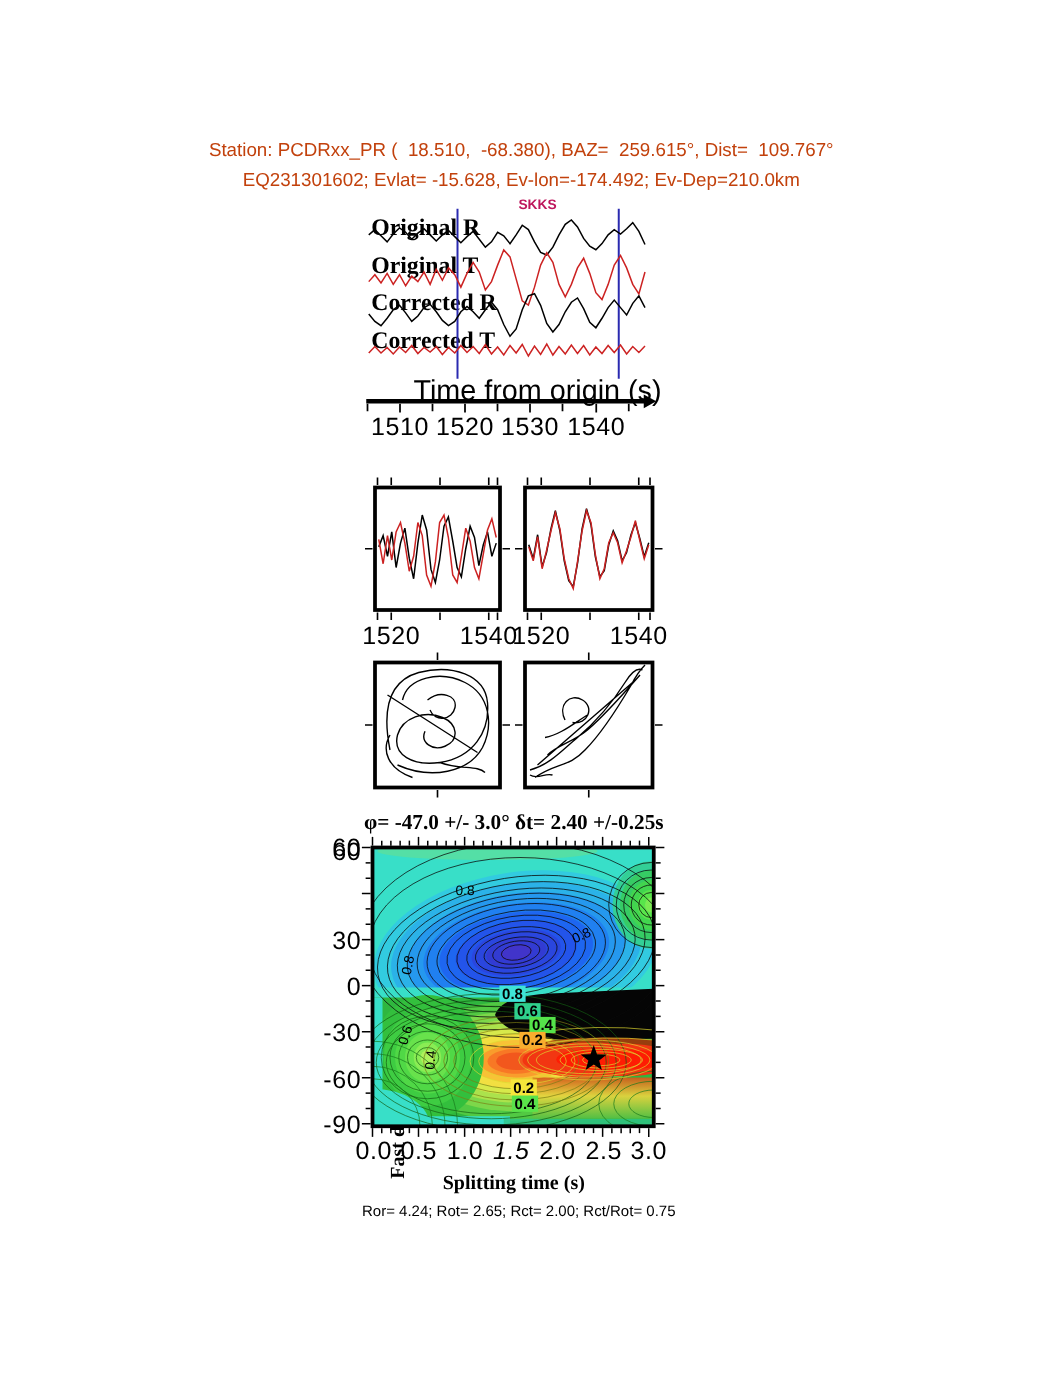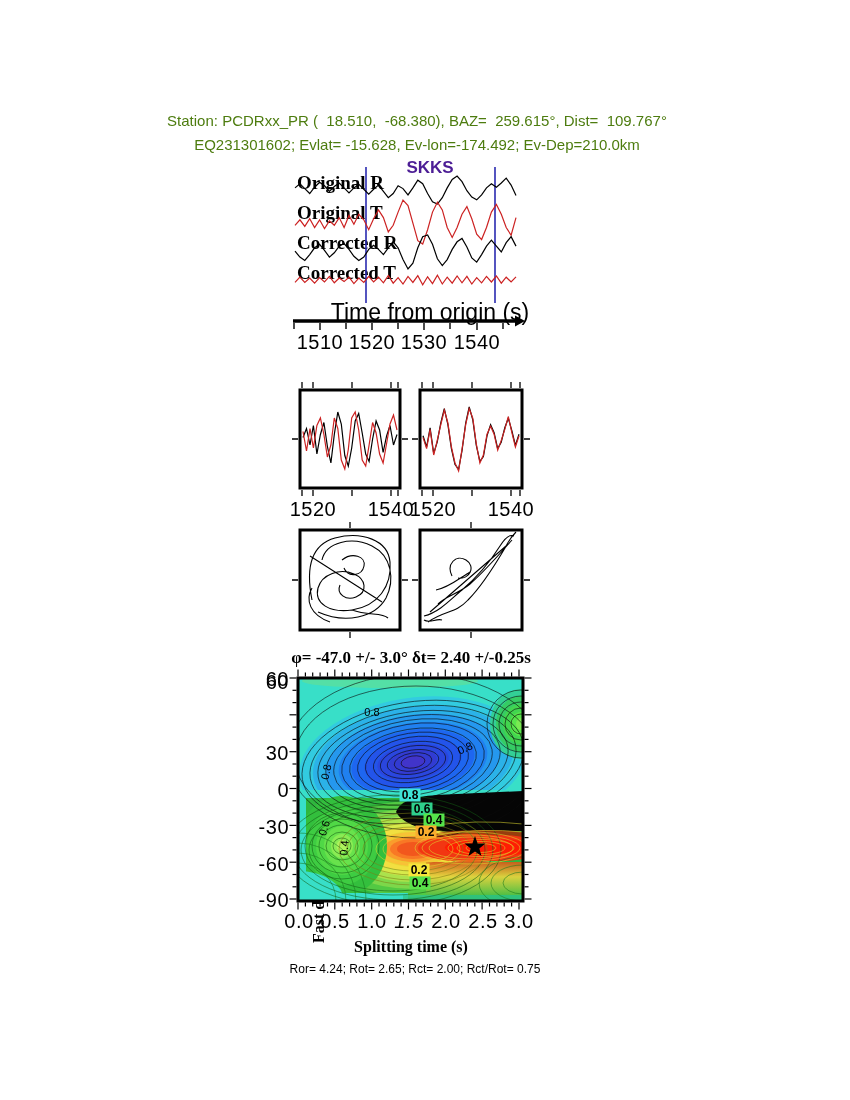--- a/index.html
+++ b/index.html
@@ -1,21 +1,21 @@
 <!DOCTYPE html>
 <html><head>
 <meta charset="utf-8">
 <style>
   html,body{margin:0;padding:0;background:#ffffff;}
   #page{position:relative;width:850px;height:1100px;background:#ffffff;overflow:hidden;
         font-family:"Liberation Sans",sans-serif;color:#000;}
   .abs{position:absolute;white-space:pre;}
   .ctr{transform:translateX(-50%);}
-  .hdr{font-size:15px;color:#4d7c0f;}
-  .phase{font-size:17px;font-weight:600;color:#4c1d95;}
+  .hdr{font-size:15px;color:#c2410c;}
+  .phase{font-size:11px;font-weight:600;color:#be185d;}
   .trlabel{font-family:"Liberation Serif",serif;font-weight:bold;font-size:19px;}
   .axlabel{font-size:23px;}
   .num{font-size:20px;letter-spacing:0.5px;}
   .serifbold{font-family:"Liberation Serif",serif;font-weight:bold;}
   .ctitle{font-size:17px;}
   .yaxis-title{font-size:16px;transform:rotate(-90deg);transform-origin:center;}
   .xaxis-title{font-size:16px;}
   .footer{font-size:12px;}
   .yticklab{width:60px;text-align:right;}
   svg{position:absolute;left:0;top:0;}

